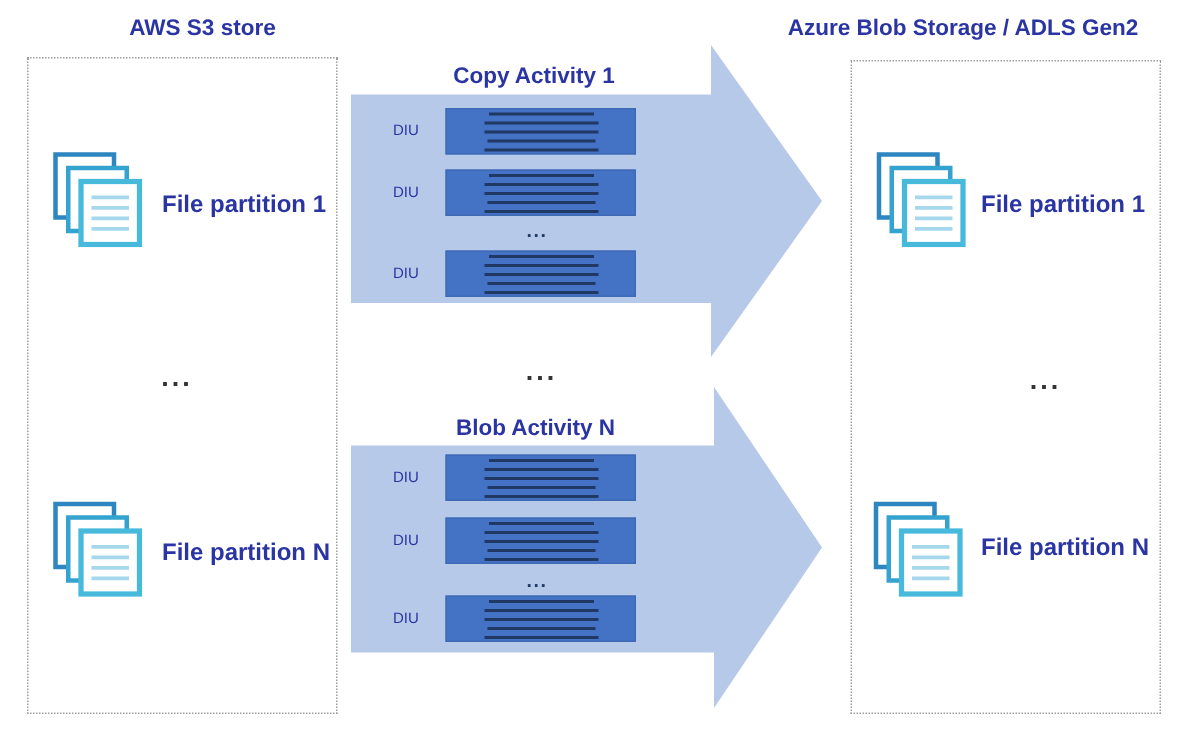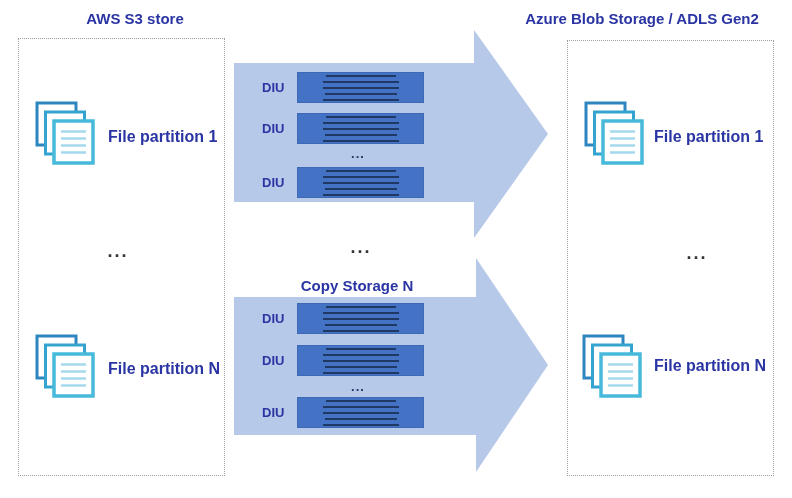--- a/index.html
+++ b/index.html
@@ -27,21 +27,21 @@
     position:absolute; transform:translate(-50%,-50%);
     font-weight:bold; font-size:18px; letter-spacing:2px; color:#333333;
     line-height:10px;
   }
   .small-dots {
     position:absolute; transform:translate(-50%,-50%);
     font-weight:bold; font-size:13px; letter-spacing:1px; color:#1f3864;
     line-height:8px;
   }
   .diu-label {
-    position:absolute; font-size:13px; font-weight:bold; color:#2a35a3;
+    position:absolute; font-size:10px; font-weight:normal; color:#2a35a3;
     line-height:15px;
   }
   .diu-box {
     position:absolute; width:125px; height:29px;
     background:#4472c4; border:1px solid #3e69b5;
     display:flex; flex-direction:column; justify-content:center;
     align-items:center; gap:4px;
   }
   .diu-box .l { display:block; height:2px; background:#1f3864; }
   .w1{width:70px;} .w2{width:76px;} .w3{width:76px;} .w4{width:72px;} .w5{width:76px;}
@@ -78,20 +78,21 @@
     <rect x="2" y="2" width="39" height="42" fill="#ffffff" stroke="#2e86c1" stroke-width="3"></rect>
     <rect x="10.5" y="11" width="39" height="42" fill="#ffffff" stroke="#35a3d0" stroke-width="3"></rect>
     <rect x="19" y="20" width="39" height="42" fill="#ffffff" stroke="#47badc" stroke-width="3.5"></rect>
     <line x1="26" y1="30.5" x2="51" y2="30.5" stroke="#a5d8ec" stroke-width="2.5"></line>
     <line x1="26" y1="37.5" x2="51" y2="37.5" stroke="#a5d8ec" stroke-width="2.5"></line>
     <line x1="26" y1="44.5" x2="51" y2="44.5" stroke="#a5d8ec" stroke-width="2.5"></line>
     <line x1="26" y1="51.5" x2="51" y2="51.5" stroke="#a5d8ec" stroke-width="2.5"></line>
   </svg>
   <div class="file-label" style="left:108px; top:360px;">File partition N</div>
 
+  <div class="copy-title" style="left:356px; top:42px;">Copy Activity 1</div>
 
   <div class="diu-label" style="left:262px; top:80px;">DIU</div>
   <div class="diu-box" style="left:297px; top:72px;">
     <i class="l w1"></i>
       <i class="l w2"></i>
       <i class="l w3"></i>
       <i class="l w4"></i>
       <i class="l w5"></i>
   </div>
 
@@ -110,21 +111,21 @@
   <div class="diu-box" style="left:297px; top:167px;">
     <i class="l w1"></i>
       <i class="l w2"></i>
       <i class="l w3"></i>
       <i class="l w4"></i>
       <i class="l w5"></i>
   </div>
 
   <div class="dots" style="left:361px; top:247px;">...</div>
 
-  <div class="copy-title" style="left:357px; top:277px;">Copy Storage N</div>
+  <div class="copy-title" style="left:357px; top:277px;">Blob Activity N</div>
 
   <div class="diu-label" style="left:262px; top:311px;">DIU</div>
   <div class="diu-box" style="left:297px; top:303px;">
     <i class="l w1"></i>
       <i class="l w2"></i>
       <i class="l w3"></i>
       <i class="l w4"></i>
       <i class="l w5"></i>
   </div>
 

